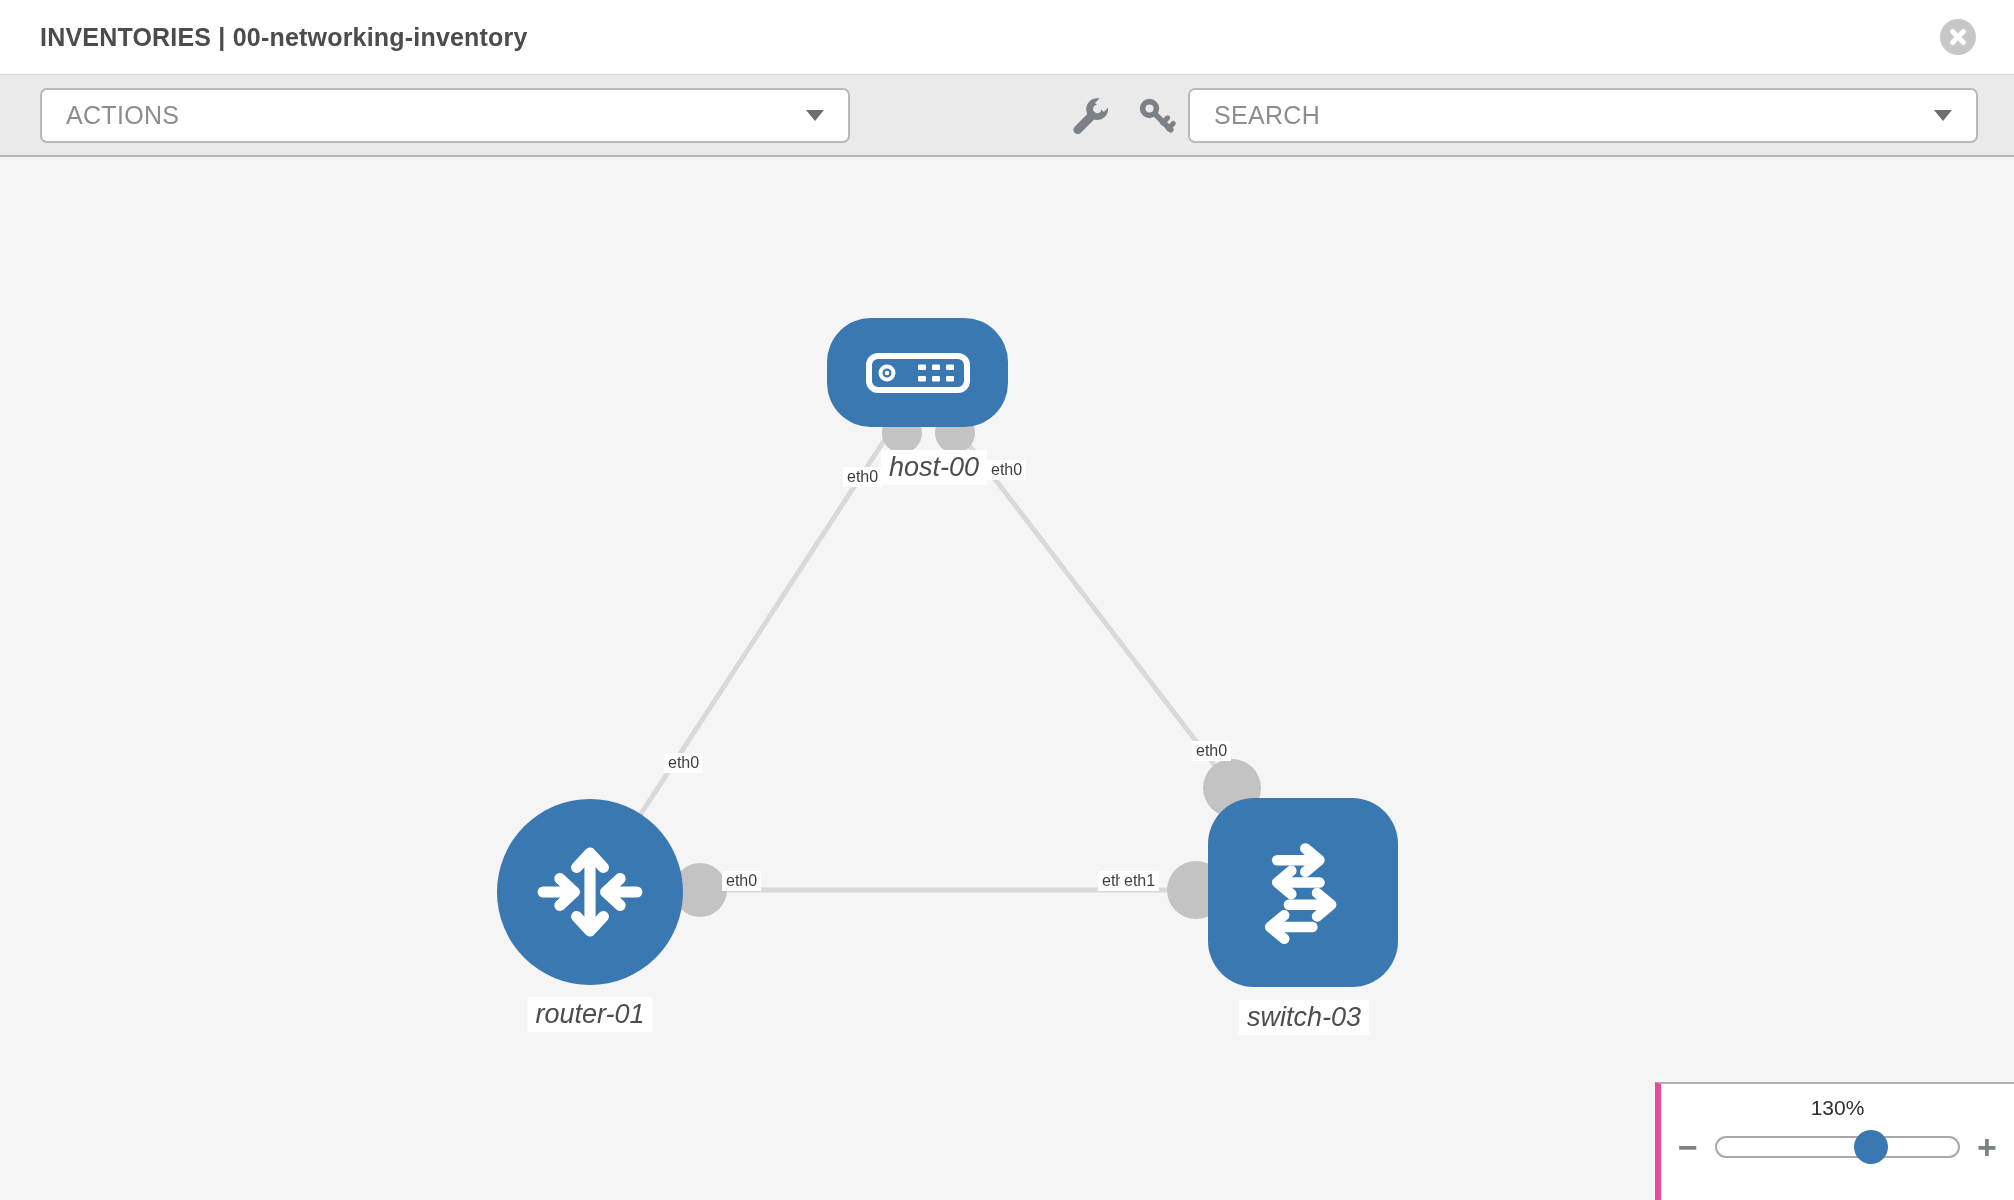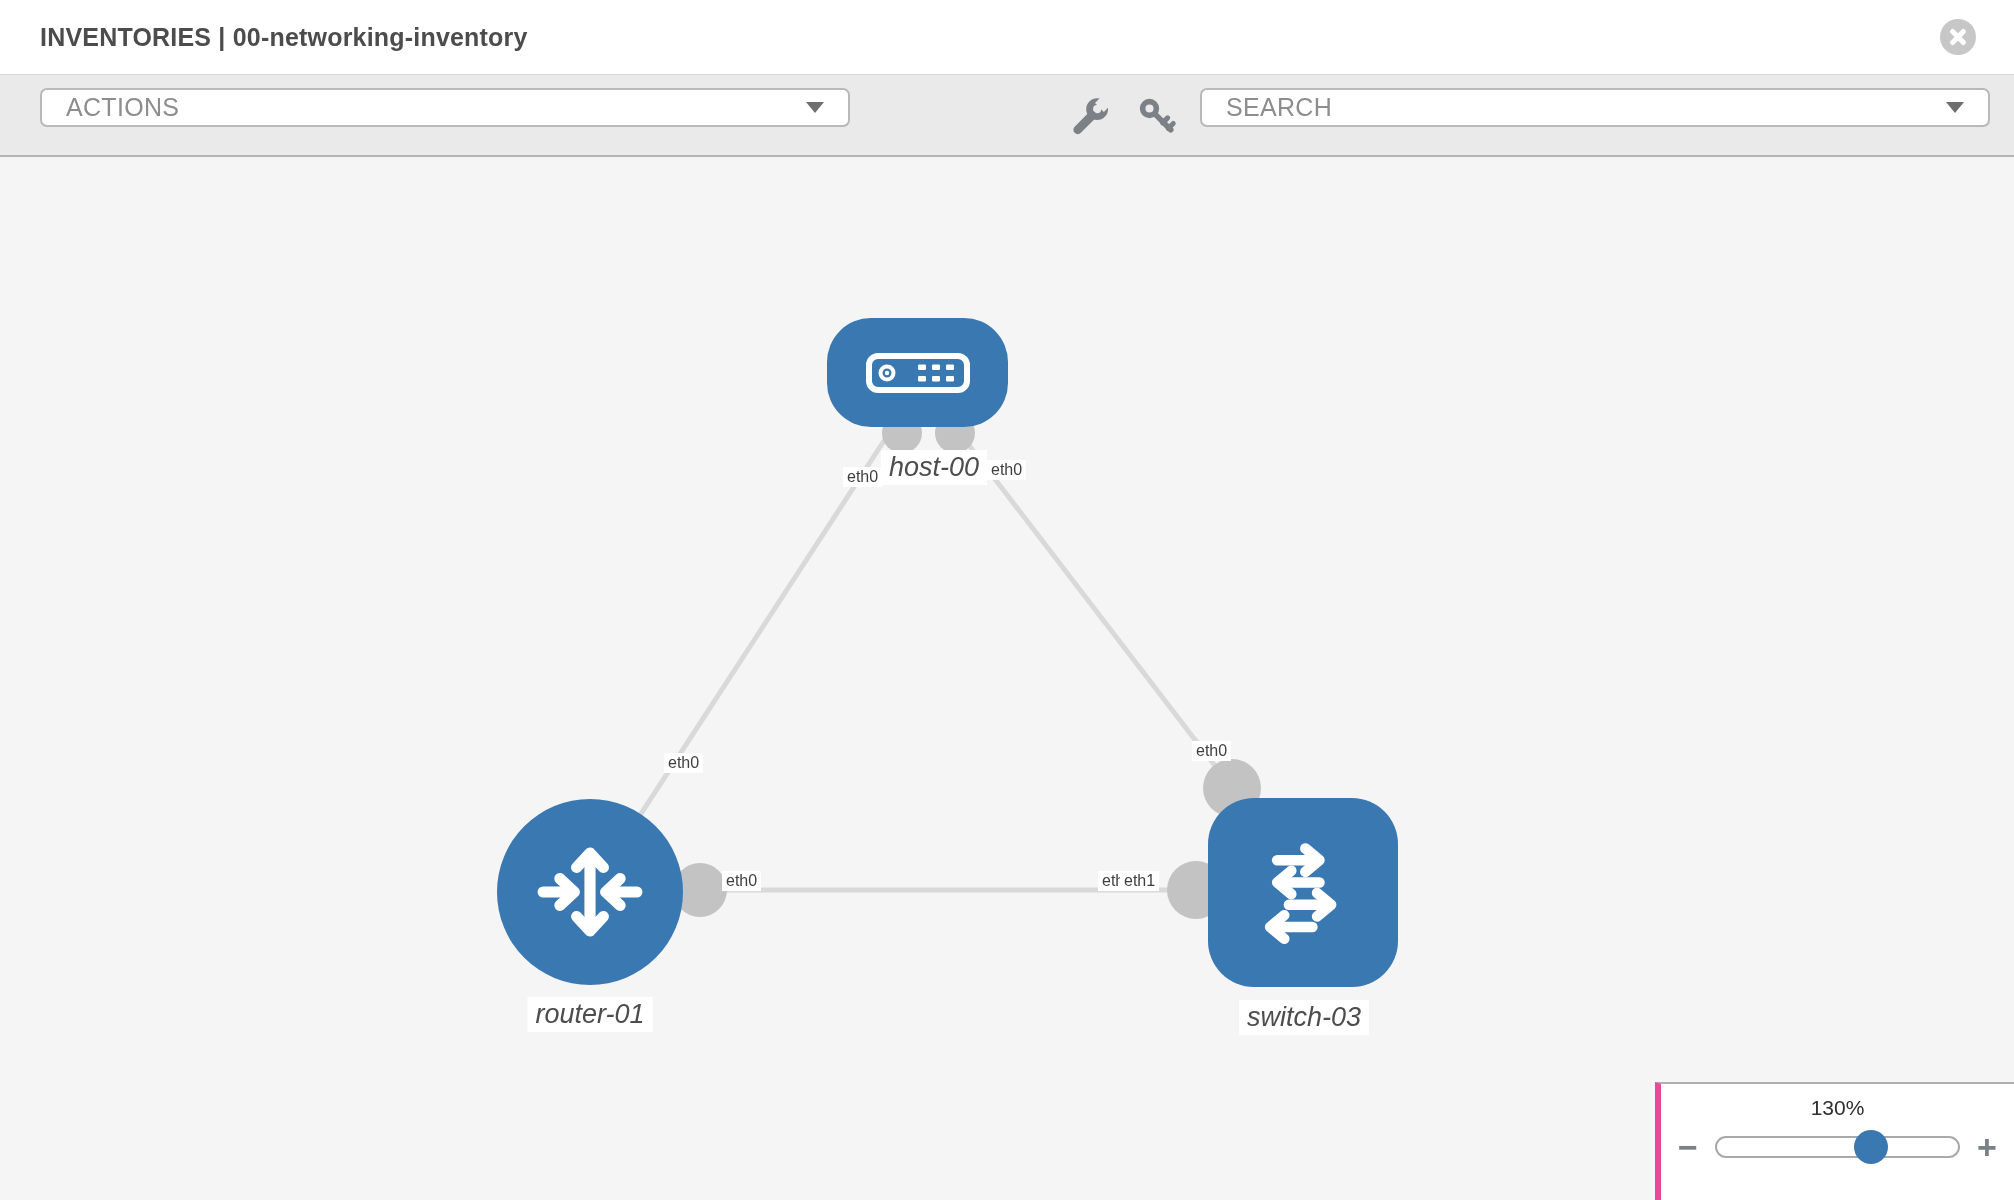--- a/index.html
+++ b/index.html
@@ -10,25 +10,25 @@
   
   .header { position:absolute; left:0; top:0; width:100%; height:74px; background:#ffffff; }
   .header .title { position:absolute; left:40px; top:0; line-height:74px; font-size:25px; font-weight:700; color:#4c4c4c; letter-spacing:.2px; }
   .close-btn { position:absolute; right:38px; top:19px; width:36px; height:36px; border-radius:50%; background:#c7c7c7; cursor:pointer; }
   .close-btn .bar { position:absolute; left:50%; top:50%; width:5px; height:20px; background:#ffffff; border-radius:2px; }
   .close-btn .bar.b1 { transform:translate(-50%,-50%) rotate(45deg); }
   .close-btn .bar.b2 { transform:translate(-50%,-50%) rotate(-45deg); }
 
   
   .toolbar { position:absolute; left:0; top:74px; width:100%; height:83px; background:#eaeaea; border-top:1px solid #d6d6d6; border-bottom:2px solid #b4b4b4; }
-  .select-box { position:absolute; top:13px; height:39px; background:#ffffff; border:2px solid #b9b9b9; border-radius:7px; display:flex; align-items:center; padding:0 24px; cursor:pointer; }
+  .select-box { position:absolute; top:13px; height:55px; background:#ffffff; border:2px solid #b9b9b9; border-radius:7px; display:flex; align-items:center; padding:0 24px; cursor:pointer; }
   .select-box .ph { font-size:25px; color:#8d8d8d; letter-spacing:.3px; flex:1; }
   .caret { width:0; height:0; border-left:9px solid transparent; border-right:9px solid transparent; border-top:11px solid #6e6e6e; margin-left:14px; }
   .actions-box { left:40px; width:810px; }
-  .search-box { right:24px; width:790px; }
+  .search-box { right:36px; width:790px; }
   .tool-icon { position:absolute; top:18px; width:46px; height:46px; display:flex; align-items:center; justify-content:center; cursor:pointer; }
   .tool-icon.wrench { left:1066px; }
   .tool-icon.key { left:1134px; }
 
   
   .canvas { position:absolute; left:0; top:157px; width:2014px; height:1043px; background:#f5f5f6; }
   .net-svg { position:absolute; left:0; top:0; }
 
   .node { position:absolute; background:#3a78b2; display:flex; align-items:center; justify-content:center; cursor:pointer; }
   .node.host   { left:827px;  top:161px; width:181px; height:109px; border-radius:44px; }

